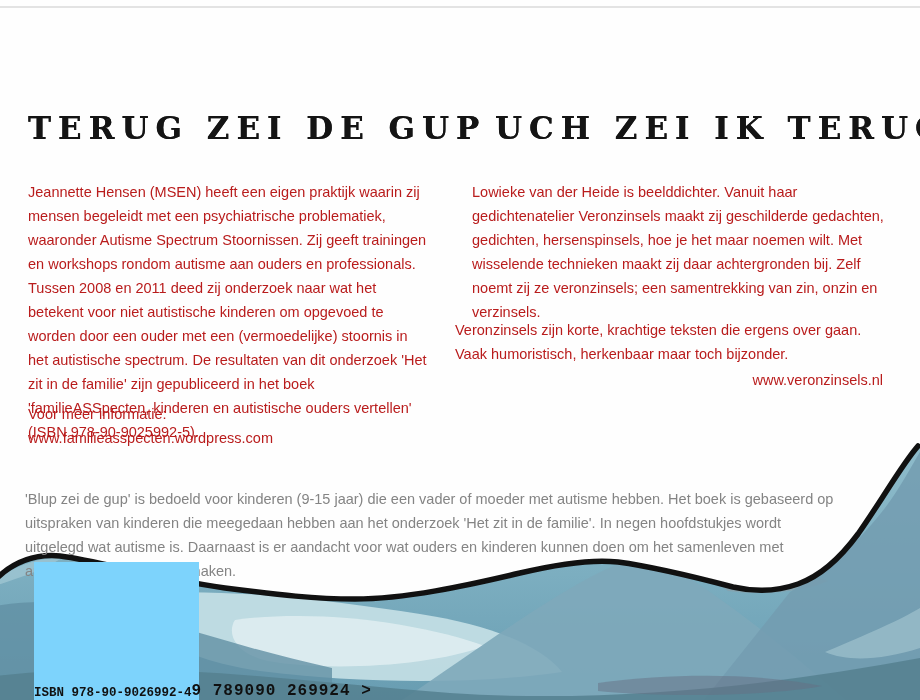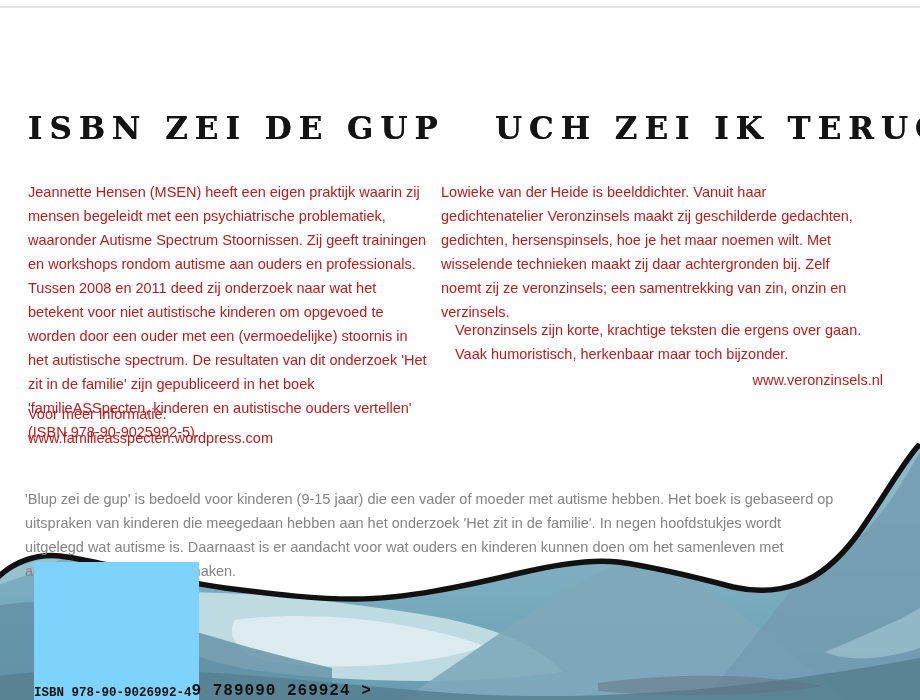--- a/index.html
+++ b/index.html
@@ -20,21 +20,21 @@
     text-shadow:0 0 .4px #333;
   }
   #heading-left{left:28px;}
   #heading-right{left:455px;margin-left:40px;}
   .body-text{
     position:absolute;color:#b91c1c;font-size:14.5px;line-height:24px;
   }
   #left-bio{left:28px;top:180px;width:402px;}
   #left-info{left:28px;top:402px;width:402px;}
   #left-info .line{display:block;}
-  #right-bio{left:441px;top:180px;width:428px;}
+  #right-bio{left:472px;top:180px;width:428px;}
   #right-tagline{left:455px;top:318px;width:428px;}
   #right-site{left:455px;top:368px;width:428px;text-align:right;}
   #footer-desc{left:25px;top:487px;width:812px;line-height:24px;color:#848484;z-index:3;}
   #wave-art{
     position:absolute;left:0;top:420px;width:920px;height:280px;z-index:1;
   }
   #barcode-box{
     position:absolute;left:34px;top:562px;width:165px;height:138px;
     background:#7dd3fc;z-index:4;box-sizing:border-box;
     display:flex;flex-direction:row;align-items:flex-end;
@@ -49,21 +49,21 @@
     font-family:"Liberation Mono","DejaVu Sans Mono",monospace;
     font-weight:bold;font-size:16px;color:#101010;
     margin-top:20px;white-space:nowrap;letter-spacing:1px;
   }
 </style>
 </head>
 <body>
 
 <div class="scan-edge"></div>
 
-<div id="heading-left" class="heading">ISBN ZEI DE GUP</div>
+<div id="heading-left" class="heading">TERUG ZEI DE GUP</div>
 <div id="heading-right" class="heading">UCH ZEI IK TERUG</div>
 
 <div id="left-bio" class="body-text">Jeannette Hensen (MSEN) heeft een eigen praktijk waarin zij mensen begeleidt met een psychiatrische problematiek, waaronder Autisme Spectrum Stoornissen. Zij geeft trainingen en workshops rondom autisme aan ouders en professionals. Tussen 2008 en 2011 deed zij onderzoek naar wat het betekent voor niet autistische kinderen om opgevoed te worden door een ouder met een (vermoedelijke) stoornis in het autistische spectrum. De resultaten van dit onderzoek 'Het zit in de familie' zijn gepubliceerd in het boek 'familieASSpecten, kinderen en autistische ouders vertellen' (ISBN 978-90-9025992-5).</div>
 
 <div id="left-info" class="body-text">
   <span class="line">Voor meer informatie:</span>
   <span class="line">www.familieasspecten.wordpress.com</span>
 </div>
 
 <div id="right-bio" class="body-text">Lowieke van der Heide is beelddichter. Vanuit haar gedichtenatelier Veronzinsels maakt zij geschilderde gedachten, gedichten, hersenspinsels, hoe je het maar noemen wilt. Met wisselende technieken maakt zij daar achtergronden bij. Zelf noemt zij ze veronzinsels; een samentrekking van zin, onzin en verzinsels.</div>

